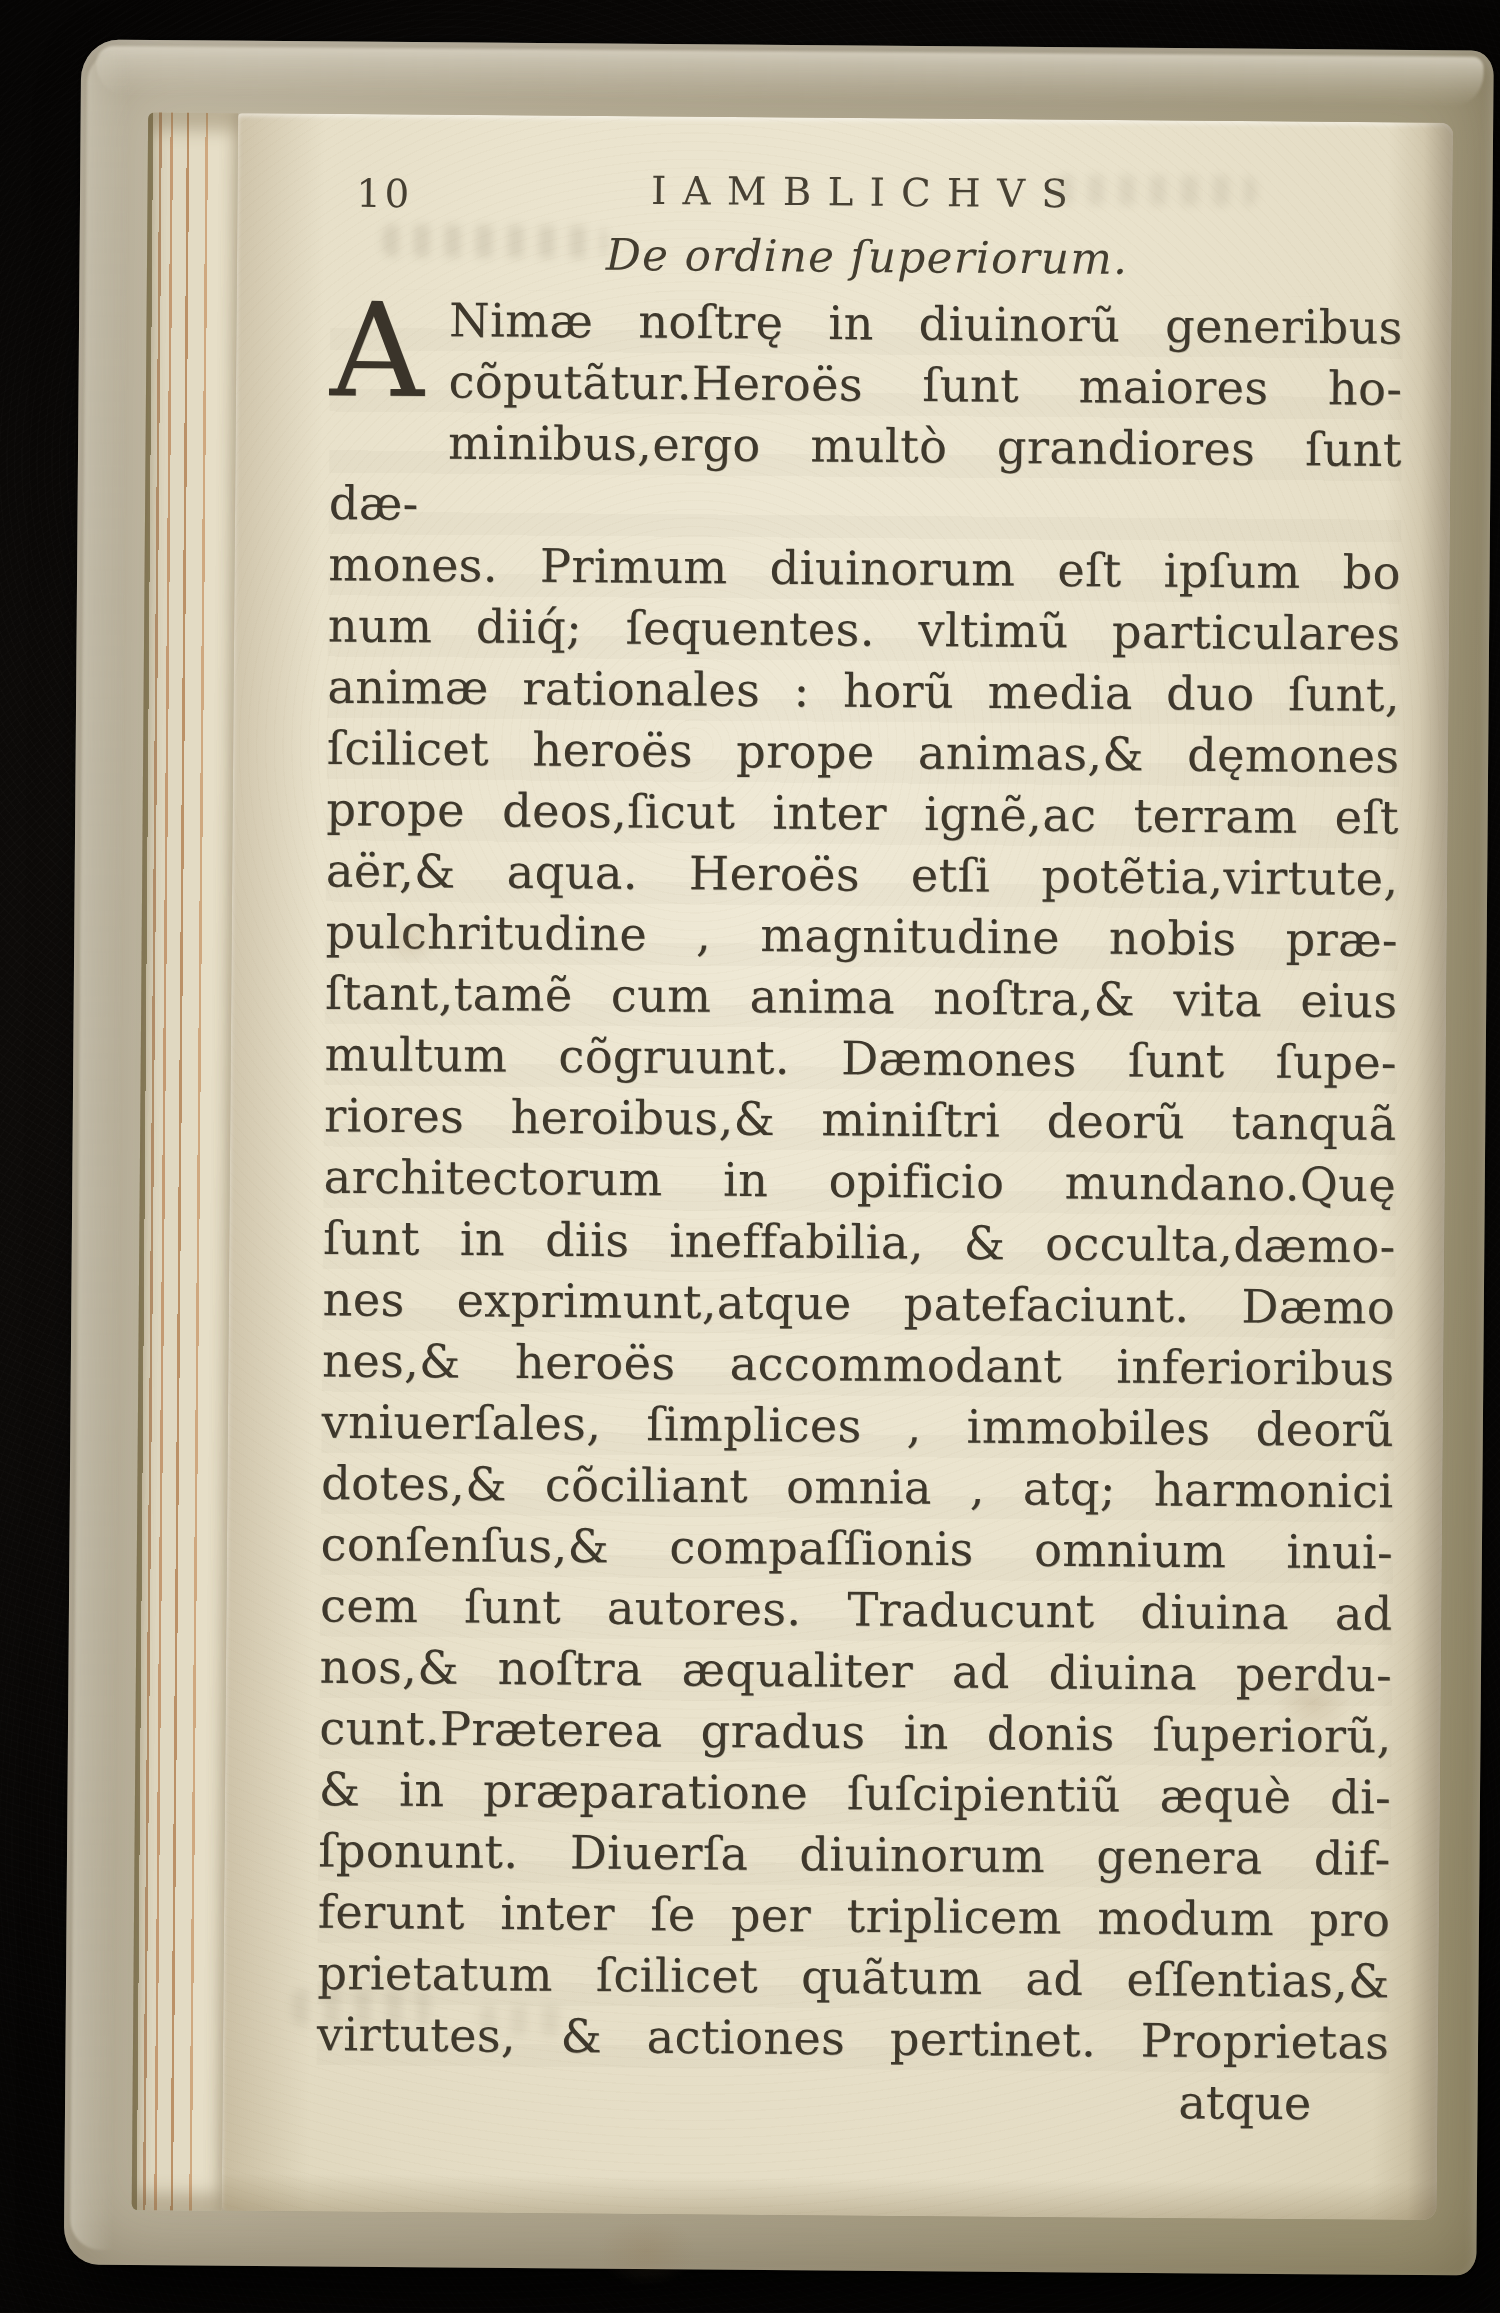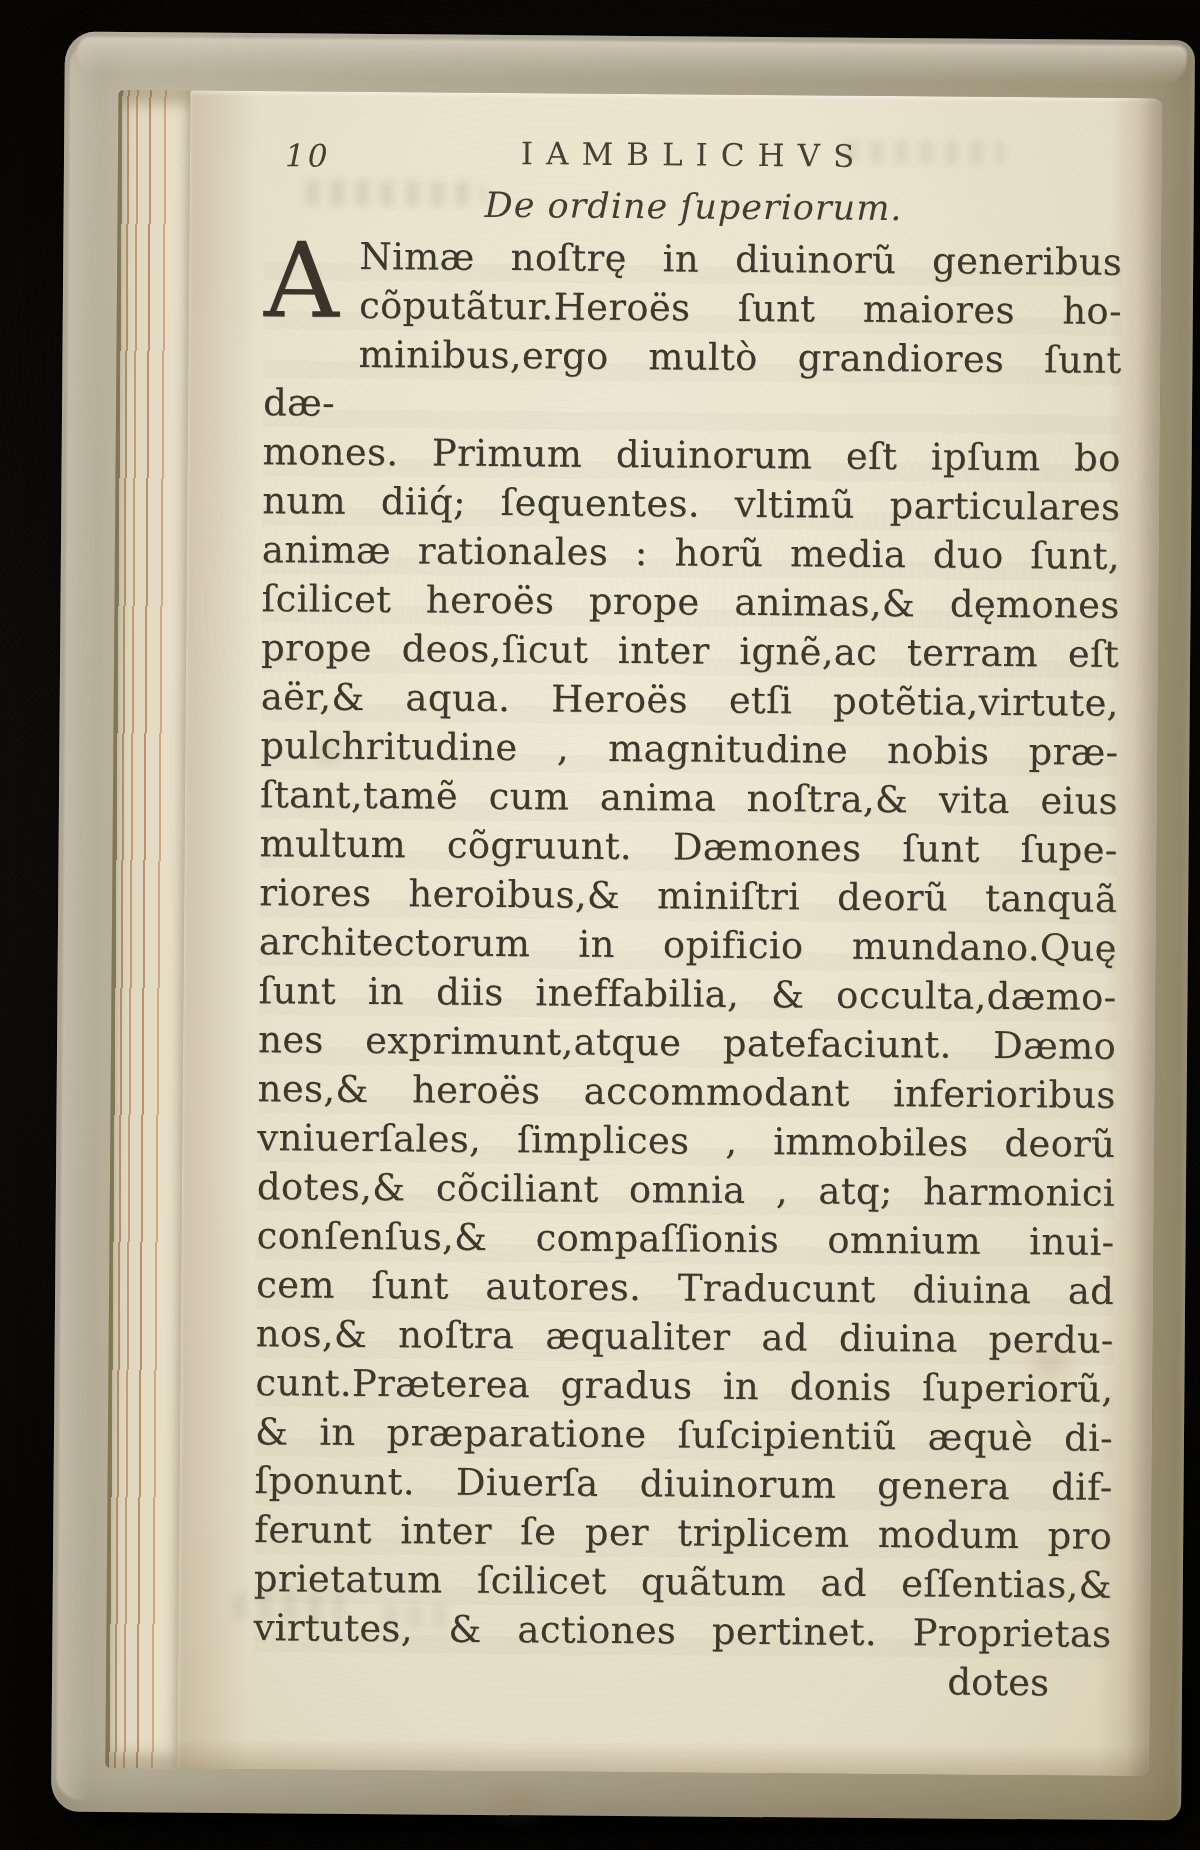--- a/index.html
+++ b/index.html
@@ -65,21 +65,21 @@
     border-radius:0 10px 12px 0;pointer-events:none;
   }
   .page::before{ 
     content:"";position:absolute;left:0;right:0;bottom:0;height:30px;
     background:linear-gradient(to top, rgba(120,102,66,.3), rgba(120,102,66,0));
     border-radius:0 0 12px 4px;pointer-events:none;
   }
 
   
   .page-header{position:relative;height:42px;}
-  .pagenum{position:absolute;left:20px;top:4px;font-size:31px;letter-spacing:3px;color:#453f32;font-style:italic;}
+  .pagenum{position:absolute;left:20px;top:4px;font-size:31px;letter-spacing:3px;color:#453f32;}
   .runtitle{display:block;text-align:center;font-size:31px;letter-spacing:13px;color:#474134;}
   .heading{
     text-align:center;font-style:italic;font-size:35px;letter-spacing:1px;
     margin-top:8px;height:46px;color:#433d30;
   }
   .bodytext{
     margin-top:2px;
     background:repeating-linear-gradient(180deg, transparent 0 31px, rgba(120,112,92,.045) 31px 49px);
     text-shadow:.4px .5px 0 rgba(62,56,44,.3);
   }
@@ -153,21 +153,21 @@
           <div class="line">cunt.Præterea gradus in donis ſuperiorũ,</div>
           <div class="line">&amp; in præparatione ſuſcipientiũ æquè di-</div>
           <div class="line">ſponunt. Diuerſa diuinorum genera dif-</div>
           <div class="line">ferunt inter ſe per triplicem modum pro</div>
           <div class="line">prietatum ſcilicet quãtum ad eſſentias,&amp;</div>
           <div class="line">virtutes, &amp; actiones pertinet. Proprietas</div>
         </div>
     </div>
 
     <div class="catchword-row">
-      <span>dotes</span>
+      <span>atque</span>
     </div>
 
     <div class="smudge s1"></div>
     <div class="smudge s2"></div>
     <div class="smudge s3"></div>
     <div class="smudge s4"></div>
     <div class="spot p1"></div>
     <div class="spot p2"></div>
     <div class="spot p3"></div>
   </div>

